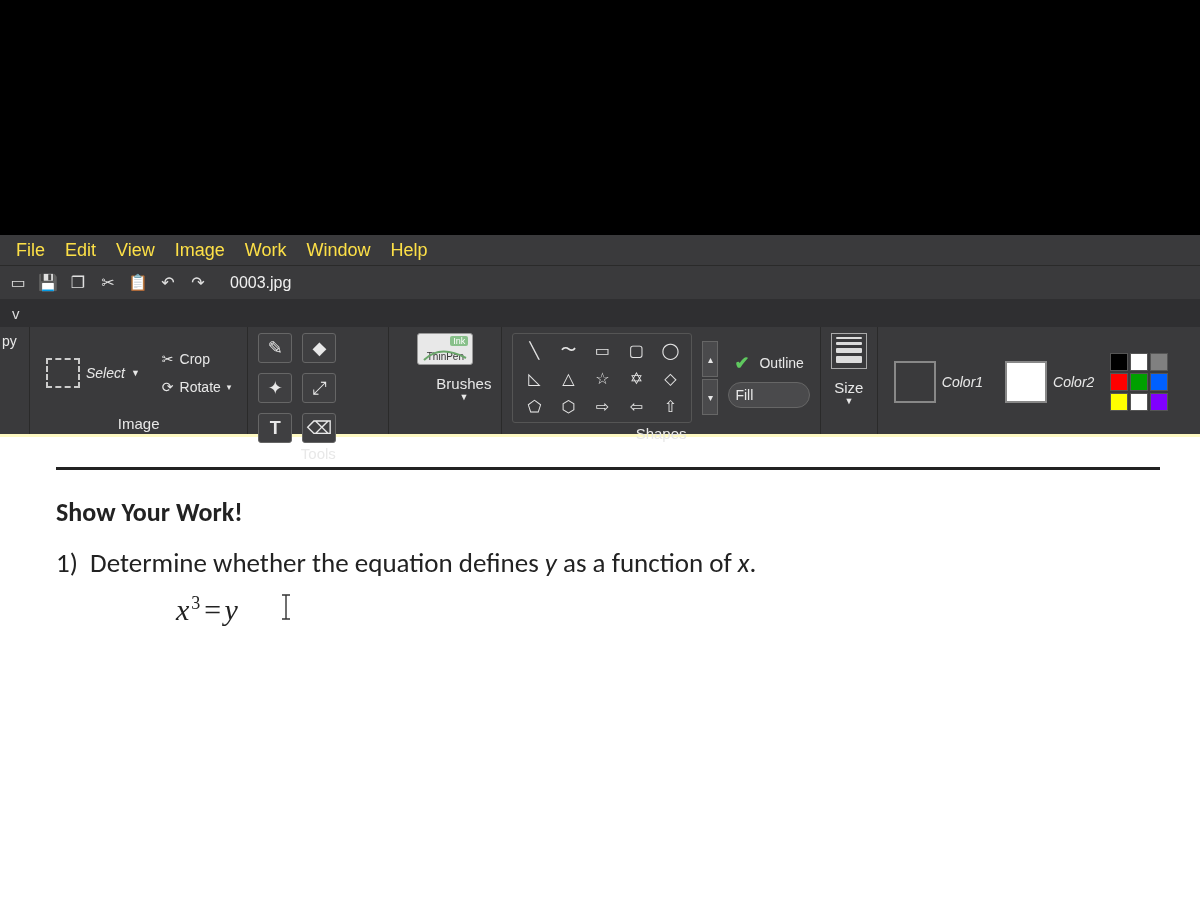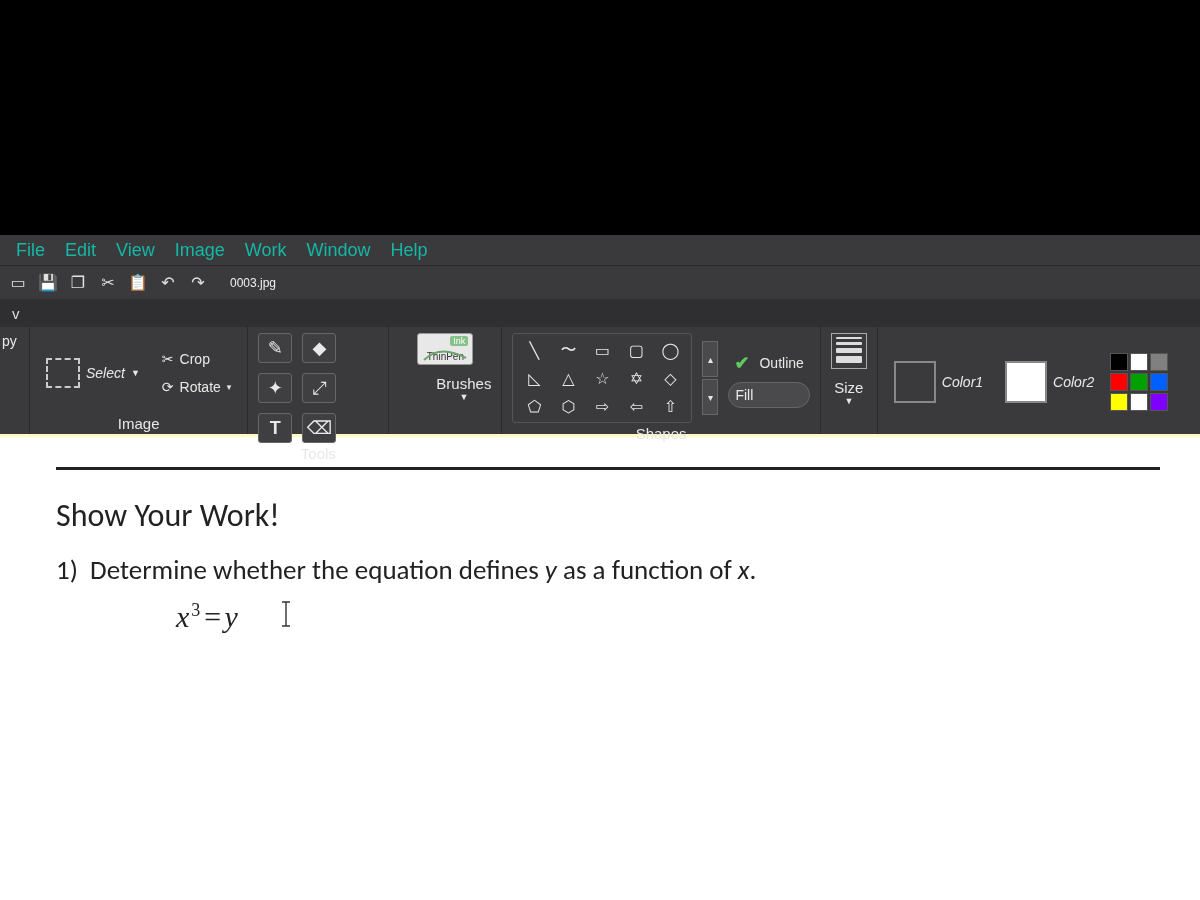--- a/index.html
+++ b/index.html
@@ -9,33 +9,33 @@
     width: 1200px;
     height: 900px;
     overflow: hidden;
     color: #e8e8e8;
     font-size: 14px;
   }
   .topblack { height: 235px; background:#000; }
   .menubar {
     display:flex; align-items:center;
     background:#3a3a3c; height:30px; padding:0 6px;
-    color:#14b8a6; font-size:18px;
+    color:#fde047; font-size:18px;
   }
   .menubar span { padding: 4px 10px; cursor:default; }
   .quickbar {
     display:flex; align-items:center;
     background:#3a3a3c; height:34px; padding:0 6px; gap:6px;
     border-top:1px solid #2a2a2a;
   }
   .qicon {
     width:24px; height:24px; display:flex; align-items:center; justify-content:center;
     color:#e0e0e0; font-size:16px;
   }
-  .filename { margin-left:14px; color:#f0f0f0; font-size:12px; }
+  .filename { margin-left:14px; color:#f0f0f0; font-size:16px; }
   .ribbontabs {
     background:#2f2f31; height:28px; display:flex; align-items:center;
     color:#ddd; font-size:15px; padding-left:4px;
   }
   .ribbontabs .tab { padding:4px 8px; }
   .ribbon {
     background:#3a3a3c; display:flex; align-items:stretch;
     height:110px; border-bottom:3px solid #fef9c3;
   }
   .group {
@@ -92,21 +92,21 @@
   .palette {
     display:grid; grid-template-columns: repeat(3, 18px); grid-auto-rows:18px; gap:2px;
   }
   .palette div { border:1px solid #555; }
   .page {
     background:#fff; color:#222;
     padding:30px 40px 0 56px; height:463px;
     font-family: Calibri, "Segoe UI", Arial, sans-serif;
   }
   .page hr { border:none; border-top:3px solid #222; margin-bottom:26px; }
-  .page h2 { font-size:32px; font-weight:400; margin-bottom:18px; }
+  .page h2 { font-size:26px; font-weight:700; margin-bottom:18px; }
   .page .q { font-size:27px; margin-bottom:14px; }
   .page .q .ix { font-style:italic; }
   .page .eq {
     font-size:30px; font-style:italic; margin-left:120px;
     display:flex; align-items:flex-start; gap:2px;
     font-family: "Cambria Math", "Times New Roman", serif;
   }
   .page .eq sup { font-size:18px; font-style:normal; vertical-align:super; }
   .cursor { display:inline-block; width:10px; margin-left:40px; }
 </style>

